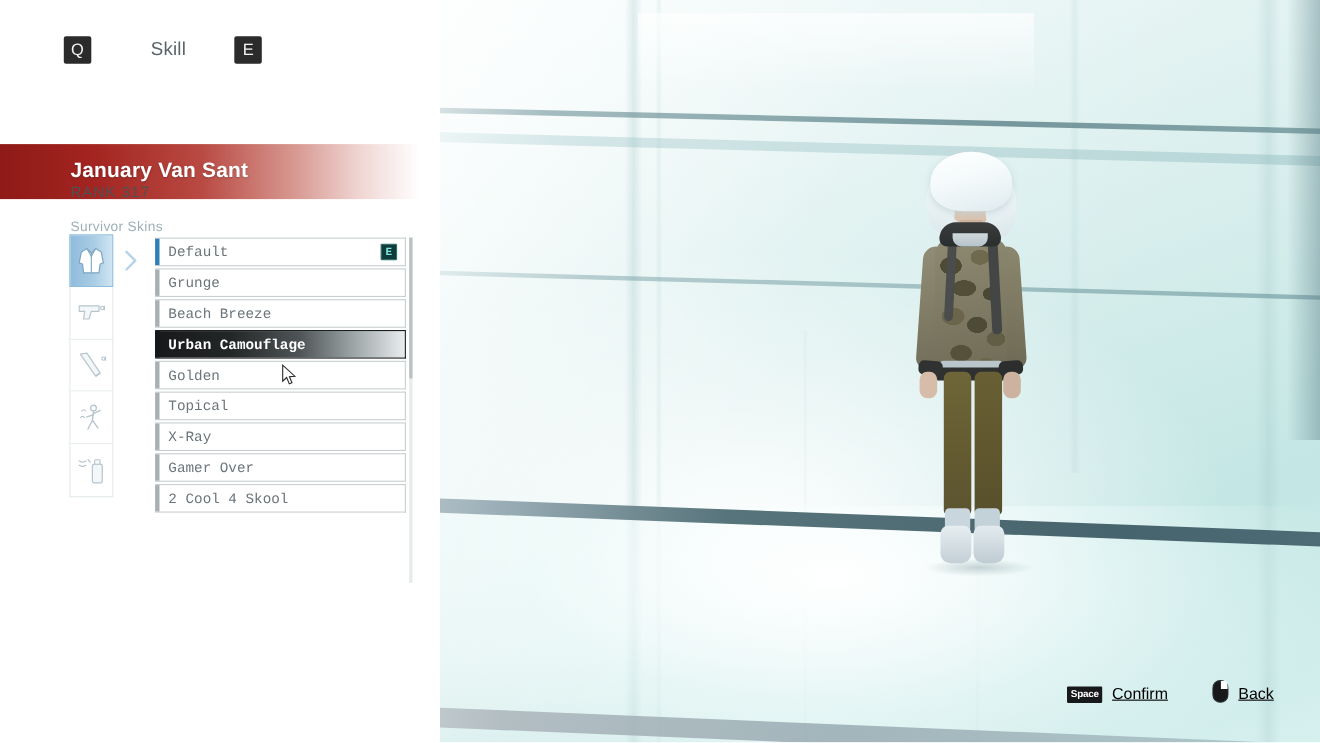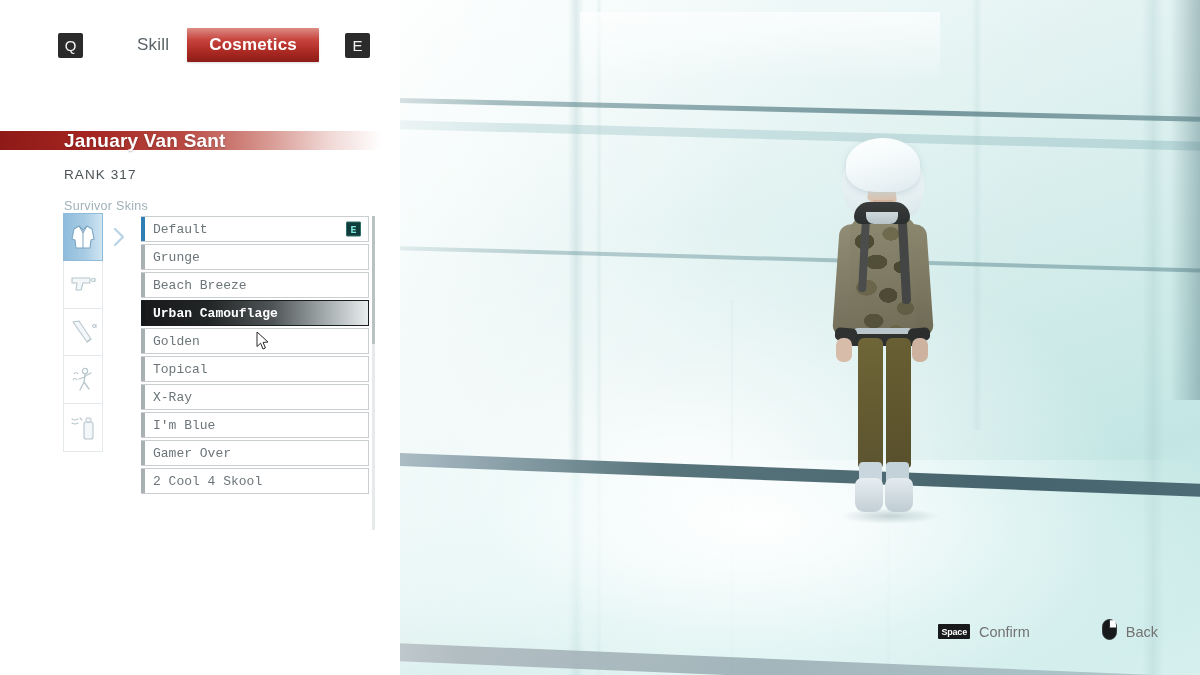--- a/index.html
+++ b/index.html
@@ -174,21 +174,21 @@
     color:#ffffff; font-weight:bold;
     background: linear-gradient(180deg, #dd8c86 0%, #c6443c 35%, #a92822 72%, #8c1d18 100%);
     padding:0 22px; border-radius:1px;
     box-shadow: 0 1px 2px rgba(0,0,0,.15);
   }
   #navL { margin-right:36px; }
   #navR { margin-left:26px; }
 
   
   #banner {
-    position:absolute; left:0; top:131px; width:382px; height:19px;
+    position:absolute; left:0; top:131px; width:382px; height:50px;
     background: linear-gradient(90deg, #8e1a17 0%, #a32420 22%, #b94a43 48%, #d79891 70%, #f0d7d4 86%, #ffffff 100%);
     display:flex; align-items:center;
   }
   #banner .nm {
     margin-left:64px; color:#ffffff; font-weight:bold; font-size:19px;
     letter-spacing:.2px; text-shadow: 0 1px 2px rgba(0,0,0,.25);
   }
   #rank {
     position:absolute; left:64px; top:167px;
     font-size:13.5px; color:#4c5356; letter-spacing:1.1px;
@@ -258,28 +258,28 @@
   }
 
   
   #cursor { position:absolute; left:256px; top:331px; width:14px; height:20px; }
 
   
   #prompts {
     position:absolute; right:42px; bottom:31px;
     display:flex; align-items:center; gap:14px;
   }
-  .prompt { display:flex; align-items:center; gap:9px;margin-left:32px; }
+  .prompt { display:flex; align-items:center; gap:9px; }
   .spacekey {
     display:inline-flex; align-items:center; justify-content:center;
     min-width:27px; height:15px; padding:0 3px;
     background:#17191a; color:#ffffff; font-size:9px; font-weight:bold;
     border-radius:1px; letter-spacing:-.2px;
   }
-  .prompt .txt { font-size:14.5px; color:#737373; }
+  .prompt .txt { font-size:14.5px; color:#000000;text-decoration:underline; }
   #prompts .gap { width:12px; }
 </style>
 </head>
 <body>
 
 <div id="stage">
 
   <div id="scene">
     <div class="wash"></div>
     <div class="mull m1"></div>
@@ -324,21 +324,20 @@
     <div class="part c-legR"></div>
     <div class="part c-sockL"></div>
     <div class="part c-sockR"></div>
     <div class="part c-shoeL"></div>
     <div class="part c-shoeR"></div>
   </div>
 
   <div id="topnav">
     <span id="navL" class="keycap">Q</span>
     <span class="navtab">Skill</span>
-    <span class="navtab active">Cosmetics</span>
     <span id="navR" class="keycap">E</span>
   </div>
 
   <div id="banner">
     <span class="nm">January Van Sant</span>
   </div>
   <div id="rank">RANK 317</div>
 
   <div id="catlabel">Survivor Skins</div>
 
@@ -423,24 +422,20 @@
       <div class="skinrow">
         <span class="bar"></span>
         <span class="lbl">Topical</span>
       </div>
       <div class="skinrow">
         <span class="bar"></span>
         <span class="lbl">X-Ray</span>
       </div>
       <div class="skinrow">
         <span class="bar"></span>
-        <span class="lbl">I'm Blue</span>
-      </div>
-      <div class="skinrow">
-        <span class="bar"></span>
         <span class="lbl">Gamer Over</span>
       </div>
       <div class="skinrow">
         <span class="bar"></span>
         <span class="lbl">2 Cool 4 Skool</span>
       </div>
     </div>
   <div id="listscroll">
     <div id="listthumb"></div>
   </div>

